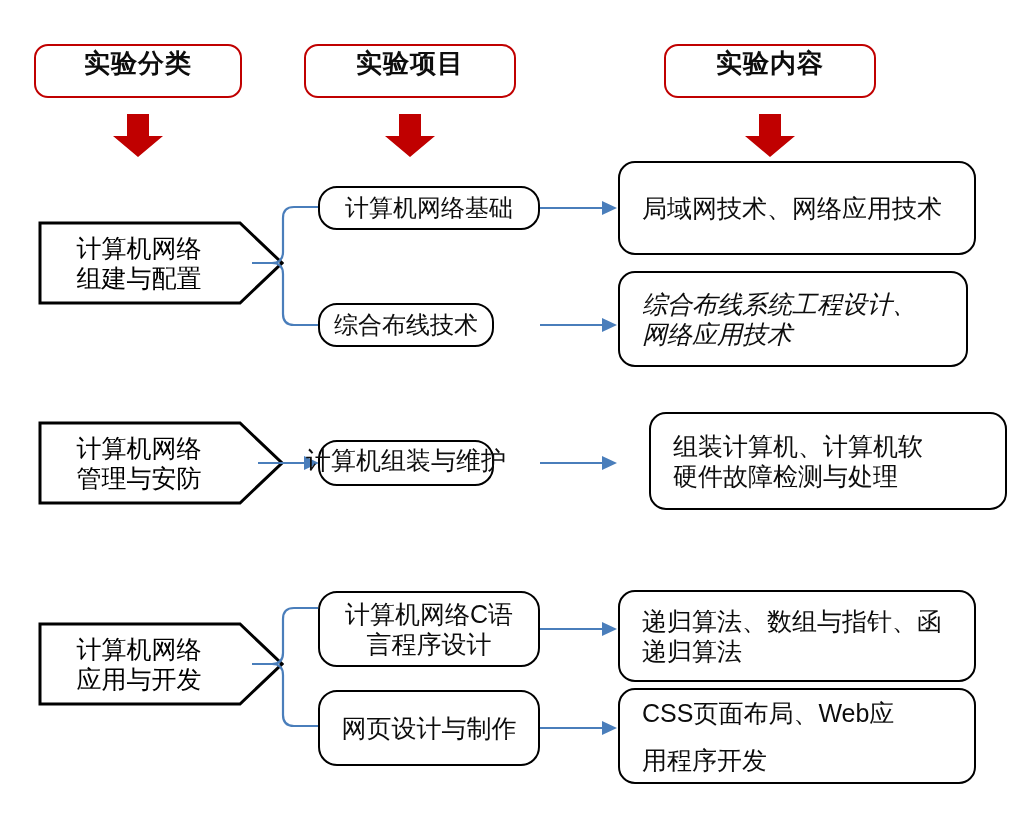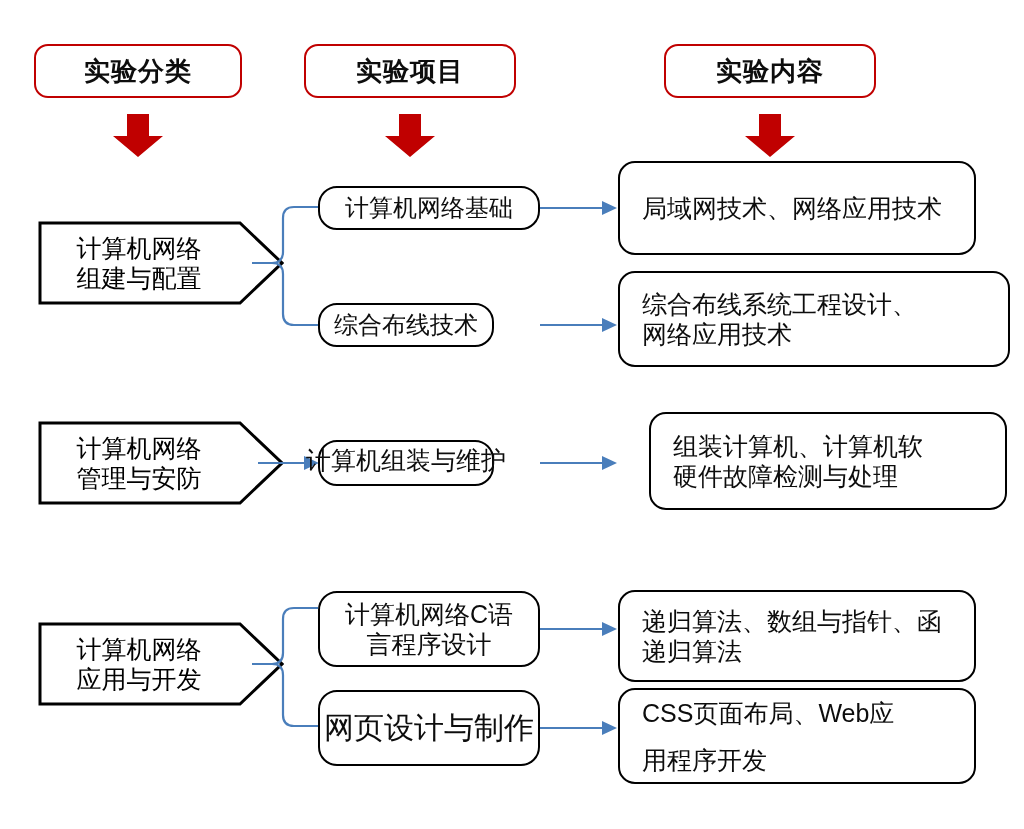--- a/index.html
+++ b/index.html
@@ -22,21 +22,21 @@
   }
 
   
   .hdr-box {
     position: absolute;
     box-sizing: border-box;
     border: 2px solid #C00000;
     border-radius: 14px;
     background: #ffffff;
     display: flex;
-    align-items: center;
+    align-items: flex-start;
     justify-content: center;
     font-weight: bold;
     letter-spacing: 1px;
     color: #0d0d0d;
   }
 
   
   .red-arrow {
     position: absolute;
   }
@@ -135,21 +135,21 @@
 
   <div class="rbox item" style="left:318px; top:303px; width:176px; height:44px; font-size:24px;">
     <span>综合布线技术</span>
   </div>
 
   <svg class="conn" style="left:540px; top:315px;" width="78" height="20" viewBox="0 0 78 20">
     <line x1="0" y1="10" x2="62" y2="10" stroke="#4A7EBB" stroke-width="2.2"></line>
     <polygon points="62,3 77,10 62,17" fill="#4A7EBB"></polygon>
   </svg>
 
-  <div class="rbox content" style="left:618px; top:271px; width:392px; height:96px; font-size:25px;">
+  <div class="rbox content" style="left:618px; top:271px; width:350px; height:96px; font-size:25px;font-style:italic;">
     <span>综合布线系统工程设计、</span>
     <span>网络应用技术</span>
   </div>
 
   <svg class="pentagon" style="left:38px; top:421px;" width="246" height="84" viewBox="0 0 246 84">
     <polygon points="2,2 202,2 244,42 202,82 2,82" fill="#ffffff" stroke="#000000" stroke-width="3"></polygon>
   </svg>
   <div class="pent-label" style="position:absolute; left:38px; top:421px; width:246px; height:84px;
               display:flex; flex-direction:column; align-items:center; justify-content:center;
               padding-right:44px; box-sizing:border-box; font-size:25px; line-height:1.2;">
@@ -197,21 +197,21 @@
   </div>
   <svg class="conn" style="left:540px; top:619px;" width="78" height="20" viewBox="0 0 78 20">
     <line x1="0" y1="10" x2="62" y2="10" stroke="#4A7EBB" stroke-width="2.2"></line>
     <polygon points="62,3 77,10 62,17" fill="#4A7EBB"></polygon>
   </svg>
   <div class="rbox content" style="left:618px; top:590px; width:358px; height:92px; font-size:25px;">
     <span>递归算法、数组与指针、函</span>
     <span>递归算法</span>
   </div>
 
-  <div class="rbox item" style="left:318px; top:690px; width:222px; height:76px; font-size:30px;">
+  <div class="rbox item" style="left:318px; top:690px; width:222px; height:76px; font-size:25px;">
     <span>网页设计与制作</span>
   </div>
   <svg class="conn" style="left:540px; top:718px;" width="78" height="20" viewBox="0 0 78 20">
     <line x1="0" y1="10" x2="62" y2="10" stroke="#4A7EBB" stroke-width="2.2"></line>
     <polygon points="62,3 77,10 62,17" fill="#4A7EBB"></polygon>
   </svg>
   <div class="rbox content" style="left:618px; top:688px; width:358px; height:96px; font-size:25px;gap:17px;">
     <span>CSS页面布局、Web应</span>
     <span>用程序开发</span>
   </div>

